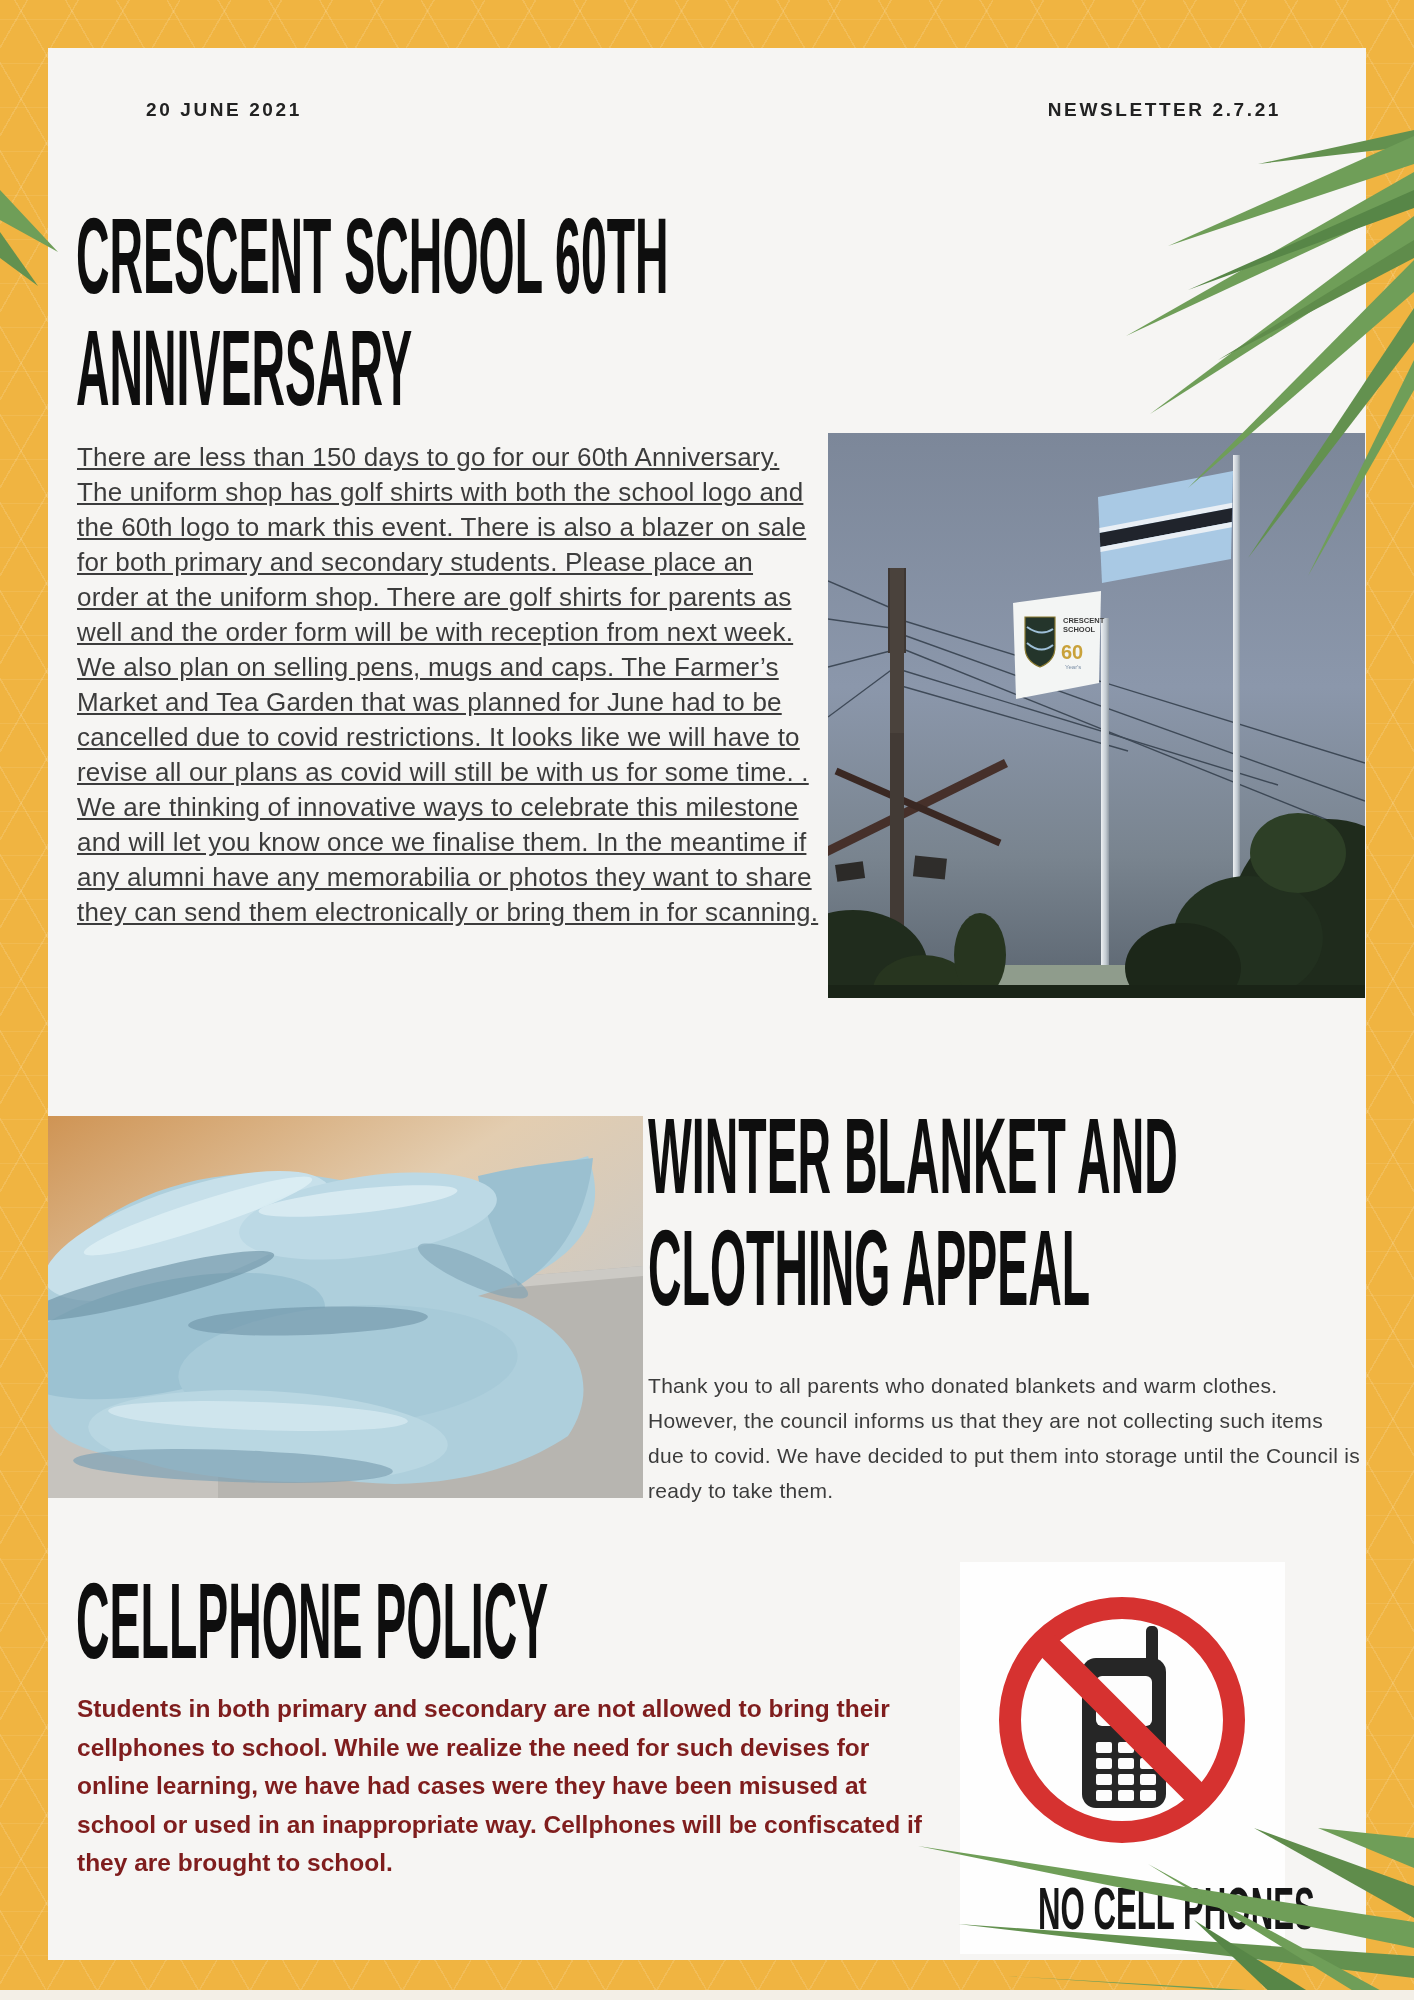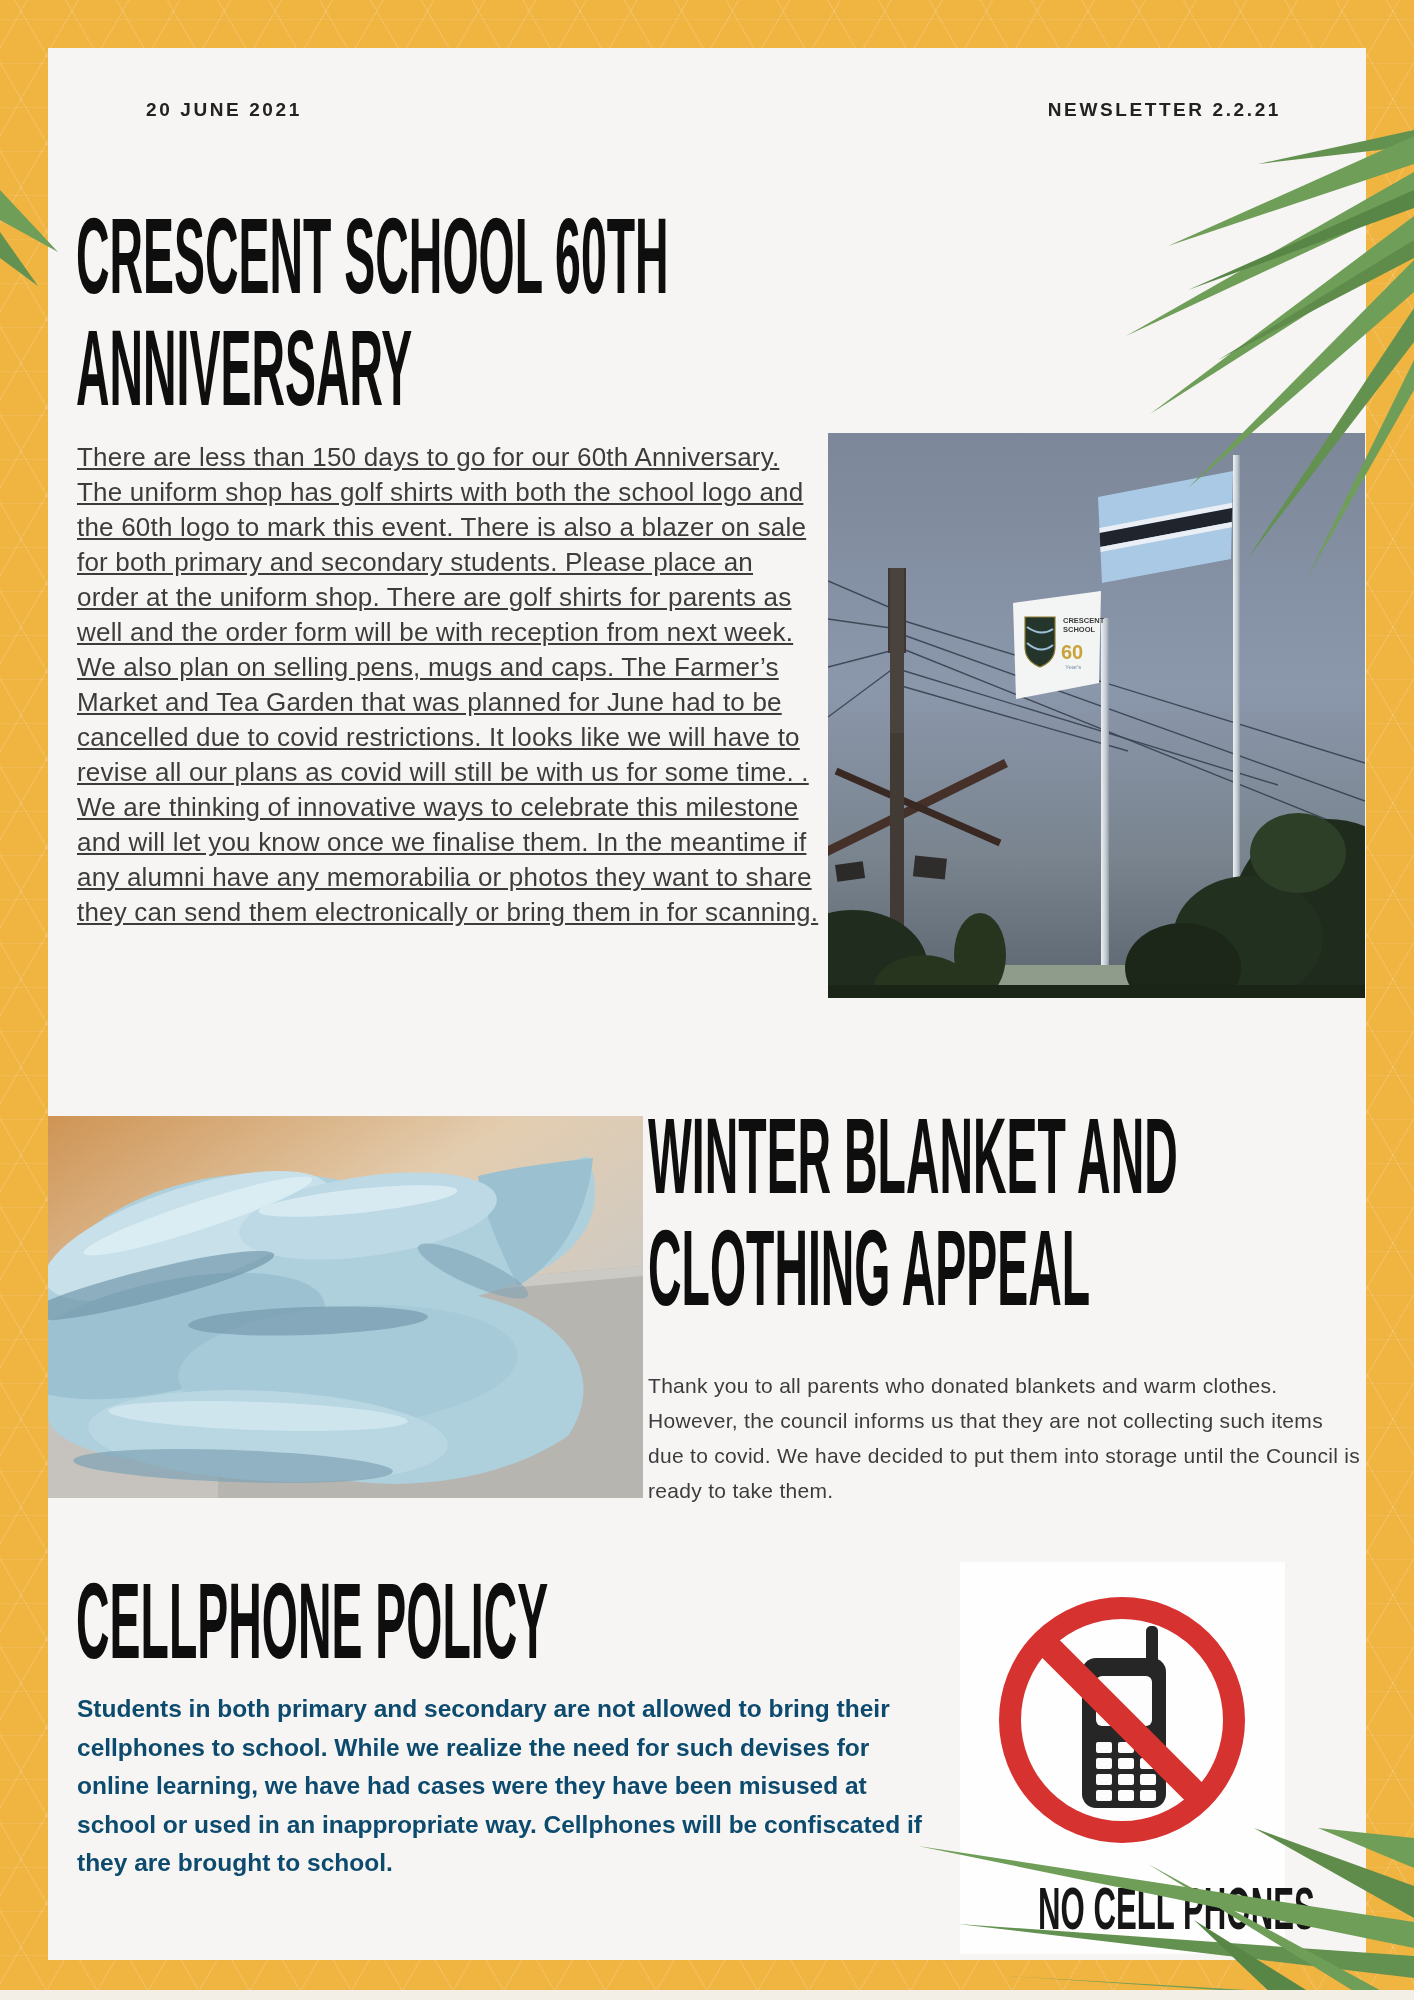--- a/index.html
+++ b/index.html
@@ -21,42 +21,42 @@
 
   .headline{font-weight:bold;color:#0e0e0e;font-size:108px;line-height:112px;
     transform:scaleX(0.43);transform-origin:left top;white-space:nowrap;z-index:2;letter-spacing:0px;}
   .h1{left:76px;top:200px;}
   .h2{left:648px;top:1100px;}
   .h3{left:76px;top:1565px;}
 
   .para{color:#3c3c3c;z-index:2;}
   .para1{left:77px;top:440px;width:742px;font-size:26px;line-height:35px;letter-spacing:.2px;text-decoration:underline;}
   .para2{left:648px;top:1368px;width:716px;font-size:21px;line-height:35px;letter-spacing:.3px;}
-  .para3{left:77px;top:1690px;width:856px;font-size:24.5px;line-height:38.5px;font-weight:bold;color:#0c4a6e;}
+  .para3{left:77px;top:1690px;width:856px;font-size:24.5px;line-height:38.5px;font-weight:bold;color:#7f1d1d;}
 
   .photo{left:828px;top:433px;width:537px;height:565px;z-index:2;}
   .blanket{left:48px;top:1116px;width:595px;height:382px;z-index:2;}
 
   .sign{left:960px;top:1562px;width:325px;height:392px;background:#fefefe;z-index:3;}
   .sign-label{position:absolute;left:0;top:312px;width:325px;text-align:center;font-weight:bold;
     font-size:60px;color:#161616;transform:scaleX(0.52);transform-origin:center top;white-space:nowrap;}
 
   .palm{z-index:5;pointer-events:none;}
   .palm-tr{left:1098px;top:128px;width:316px;height:448px;}
   .palm-br{left:898px;top:1828px;width:516px;height:172px;}
   .leaf-tl{left:0px;top:190px;width:62px;height:100px;}
 </style>
 </head>
 <body>
 
 <div class="abs frame"></div>
 <div class="abs page"></div>
 
 <div class="abs hdr hdr-left">20 JUNE 2021</div>
-<div class="abs hdr hdr-right">NEWSLETTER 2.2.21</div>
+<div class="abs hdr hdr-right">NEWSLETTER 2.7.21</div>
 
 <div class="abs headline h1">
   <div>CRESCENT SCHOOL 60TH</div>
   <div>ANNIVERSARY</div>
 </div>
 <div class="abs para para1">There are less than 150 days to go for our 60th Anniversary. The uniform shop has golf shirts with both the school logo and the 60th logo to mark this event. There is also a blazer on sale for both primary and secondary students. Please place an order at the uniform shop. There are golf shirts for parents as well and the order form will be with reception from next week. We also plan on selling pens, mugs and caps. The  Farmer’s Market and Tea Garden that was planned for June had to be cancelled due to covid restrictions. It looks like we will have to revise all our plans as covid will still be with us for some time. . We are thinking of innovative ways to celebrate this milestone and will let you know once we finalise them. In the meantime if any alumni have any memorabilia or photos they want to share they can send them electronically or bring them in for scanning.</div>
 
 <svg class="abs photo" viewBox="0 0 537 565">
   <defs>
     <linearGradient id="sky" x1="0" y1="0" x2="0" y2="1">

